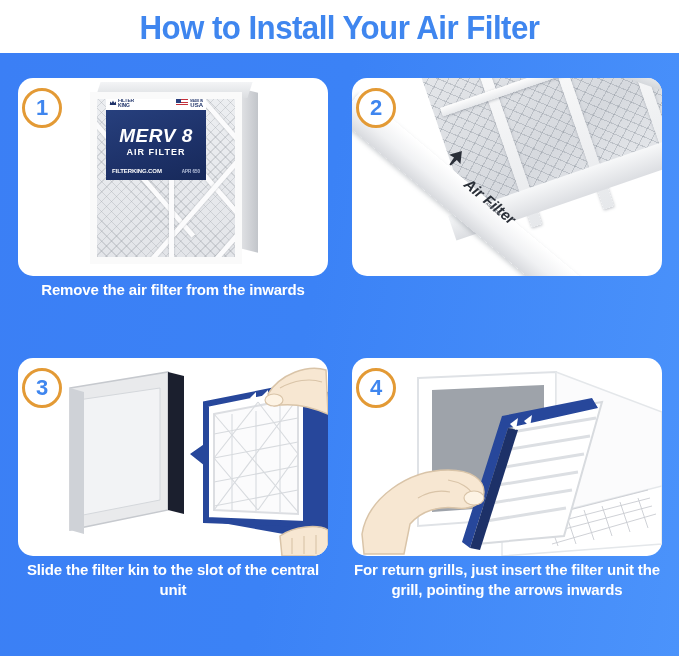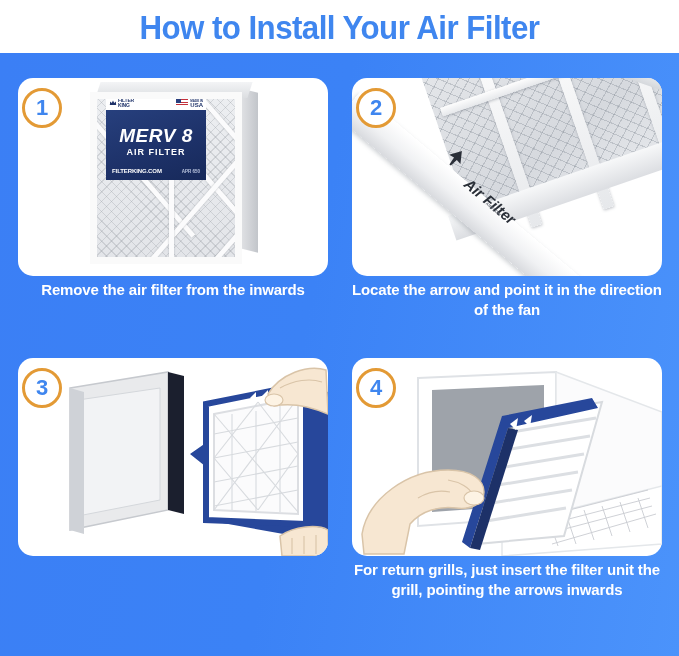--- a/index.html
+++ b/index.html
@@ -428,21 +428,20 @@
                 <path d="M12 2 L20 14 L14 13 L13 22 L11 22 L10 13 L4 14 Z" fill="#2a2f38"></path>
               </svg>
               <div class="c2-airfilter">Air Filter</div>
               <div class="c2-airfilter-sub">AIRFLOW</div>
             </div>
           </div>
           <div class="badge">
             <span class="badge-num">2</span>
           </div>
         </div>
-        <div class="caption">Locate the arrow and point it in the direction of the fan</div>
       </div>
 
       <div class="panel panel-3">
         <div class="card">
           <div class="art">
             <svg class="p3" viewBox="0 0 310 198">
 
               <g>
                 <polygon points="52,30 150,14 150,152 52,172" fill="#e9eaec" stroke="#c6c9ce" stroke-width="1.5"></polygon>
                 <polygon points="60,42 142,30 142,142 60,158" fill="#f2f3f5" stroke="#d4d7db" stroke-width="1"></polygon>
@@ -489,20 +488,21 @@
               <g>
                 <path d="M262,178 C276,168 300,166 310,172 L310,198 L264,198 Z" fill="#f7e7d2" stroke="#d9c4a8" stroke-width="1.5"></path>
                 <path d="M274,180 L274,196 M286,178 L286,196 M298,177 L298,196" fill="none" stroke="#d9c4a8" stroke-width="1.1"></path>
               </g>
             </svg>
           </div>
           <div class="badge">
             <span class="badge-num">3</span>
           </div>
         </div>
+        <div class="caption">Slide the filter kin to the slot of the central unit</div>
       </div>
 
       <div class="panel panel-4">
         <div class="card">
           <div class="art">
             <svg class="p4" viewBox="0 0 310 198">
 
               <g>
                 <polygon points="66,20 204,14 204,158 66,168" fill="#ffffff" stroke="#dfe2e6" stroke-width="2"></polygon>
                 <polygon points="80,32 192,27 192,146 80,154" fill="#9ea3aa"></polygon>

